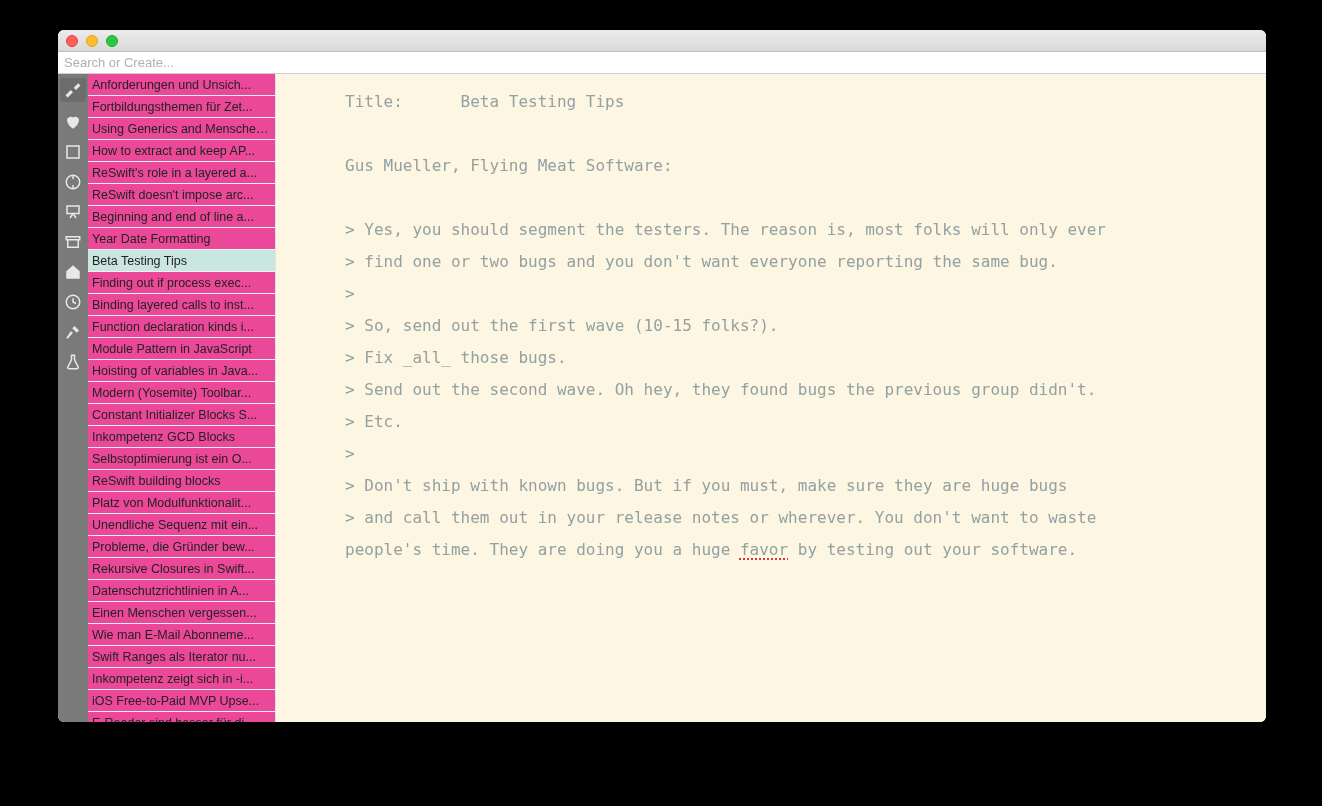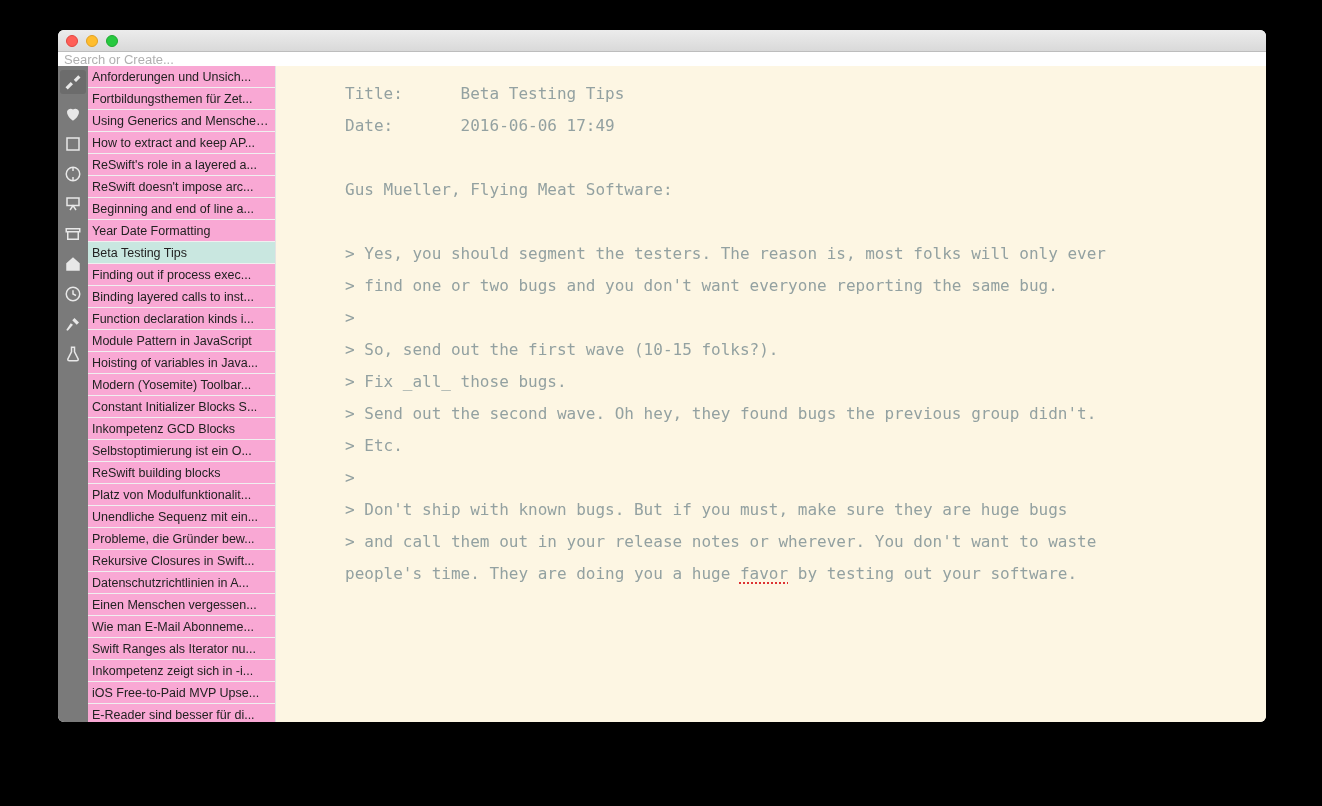--- a/index.html
+++ b/index.html
@@ -31,21 +31,21 @@
   display: flex;
   align-items: center;
   padding-left: 8px;
   gap: 8px;
 }
 .traffic { width: 12px; height: 12px; border-radius: 50%; }
 .tl-close { background: #ff5f57; border: 0.5px solid #e14640; }
 .tl-min   { background: #ffbd2e; border: 0.5px solid #e1a123; }
 .tl-max   { background: #28c940; border: 0.5px solid #1faa31; }
 .searchbar {
-  height: 14px;
+  height: 22px;
   border-bottom: 1px solid #cfcfcf;
   background: #fff;
 }
 .searchbar input {
   width: 100%;
   height: 100%;
   border: none;
   outline: none;
   padding: 0 6px;
   font-size: 13px;
@@ -75,21 +75,21 @@
 }
 .iconbar .ic.sel {
   background: #6c6c6c;
   border-radius: 3px;
   width: 26px;
   height: 24px;
 }
 .iconbar svg { width: 18px; height: 18px; fill: #e8e8e8; }
 .notelist {
   width: 188px;
-  background: #f9a8d4;
+  background: #ec4899;
   overflow-y: hidden;
   border-right: 1px solid #e3e3e3;
 }
 .notelist .row {
   height: 22px;
   line-height: 22px;
   padding: 0 4px;
   font-size: 12.5px;
   color: #222;
   white-space: nowrap;
@@ -224,21 +224,20 @@
         <div class="row">Einen Menschen vergessen...</div>
         <div class="row">Wie man E-Mail Abonneme...</div>
         <div class="row">Swift Ranges als Iterator nu...</div>
         <div class="row">Inkompetenz zeigt sich in -i...</div>
         <div class="row">iOS Free-to-Paid MVP Upse...</div>
         <div class="row">E-Reader sind besser für di...</div>
       </div>
 
     <div class="editor">
       <pre id="editorContent"><span><span>Title:      </span>Beta Testing Tips
-</span><span><span>Date:       </span>2016-06-06 17:49
 </span>
 Gus Mueller, Flying Meat Software:
 
 &gt; Yes, you should segment the testers. The reason is, most folks will only ever
 &gt; find one or two bugs and you don't want everyone reporting the same bug.
 &gt;
 &gt; So, send out the first wave (10-15 folks?).
 &gt; Fix _all_ those bugs.
 &gt; Send out the second wave. Oh hey, they found bugs the previous group didn't.
 &gt; Etc.

